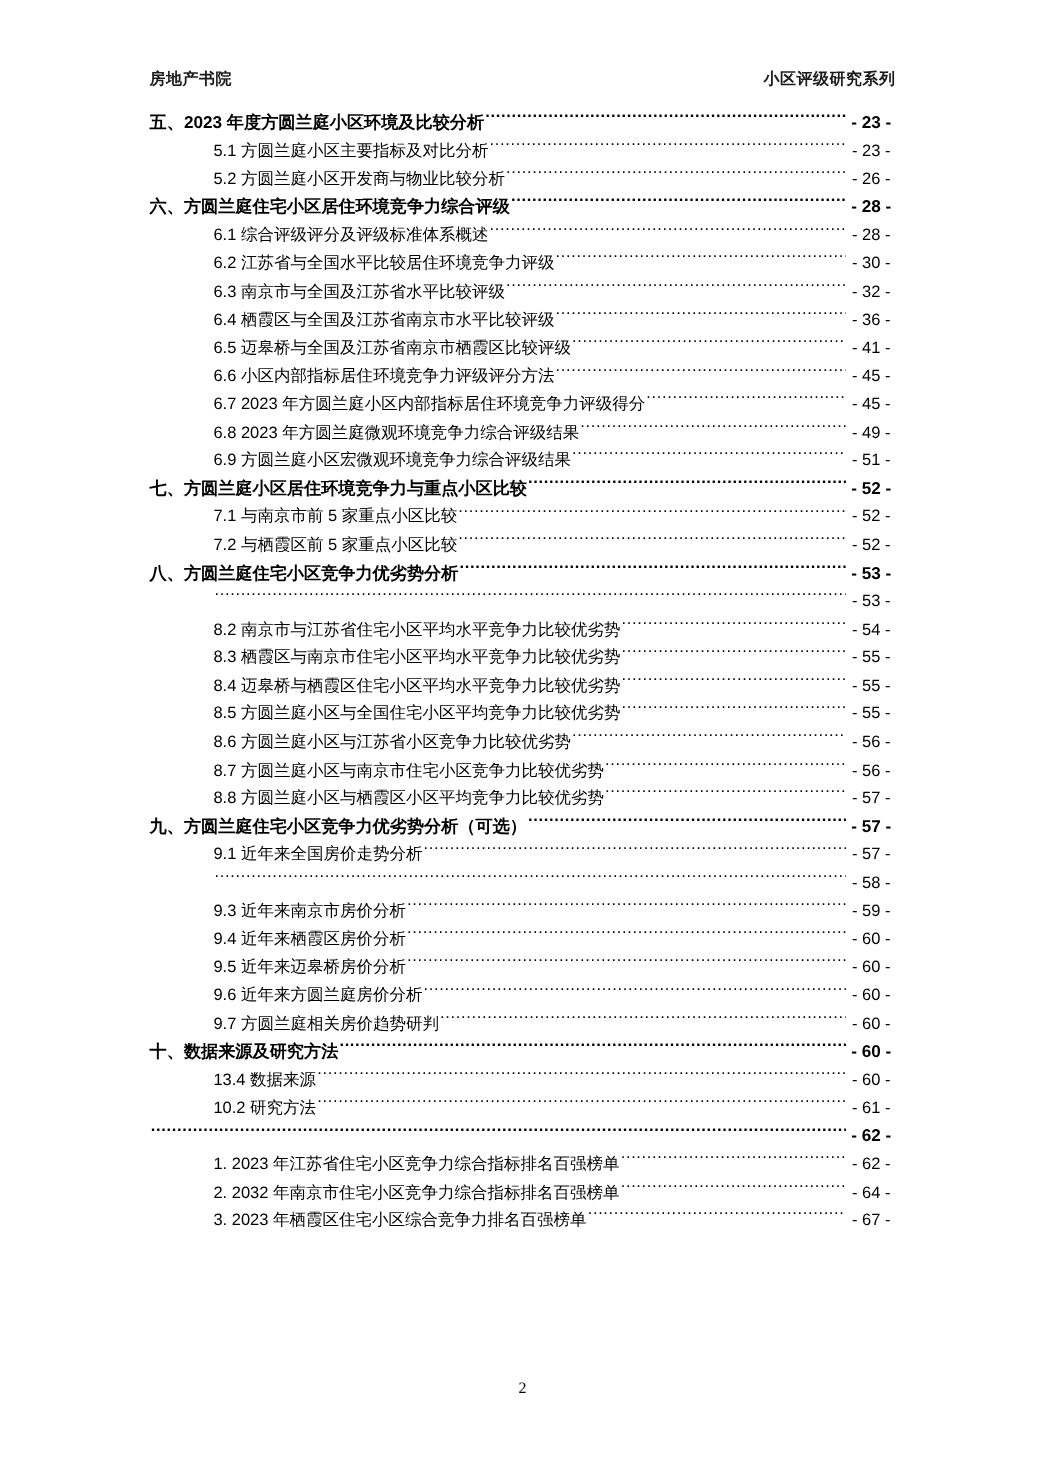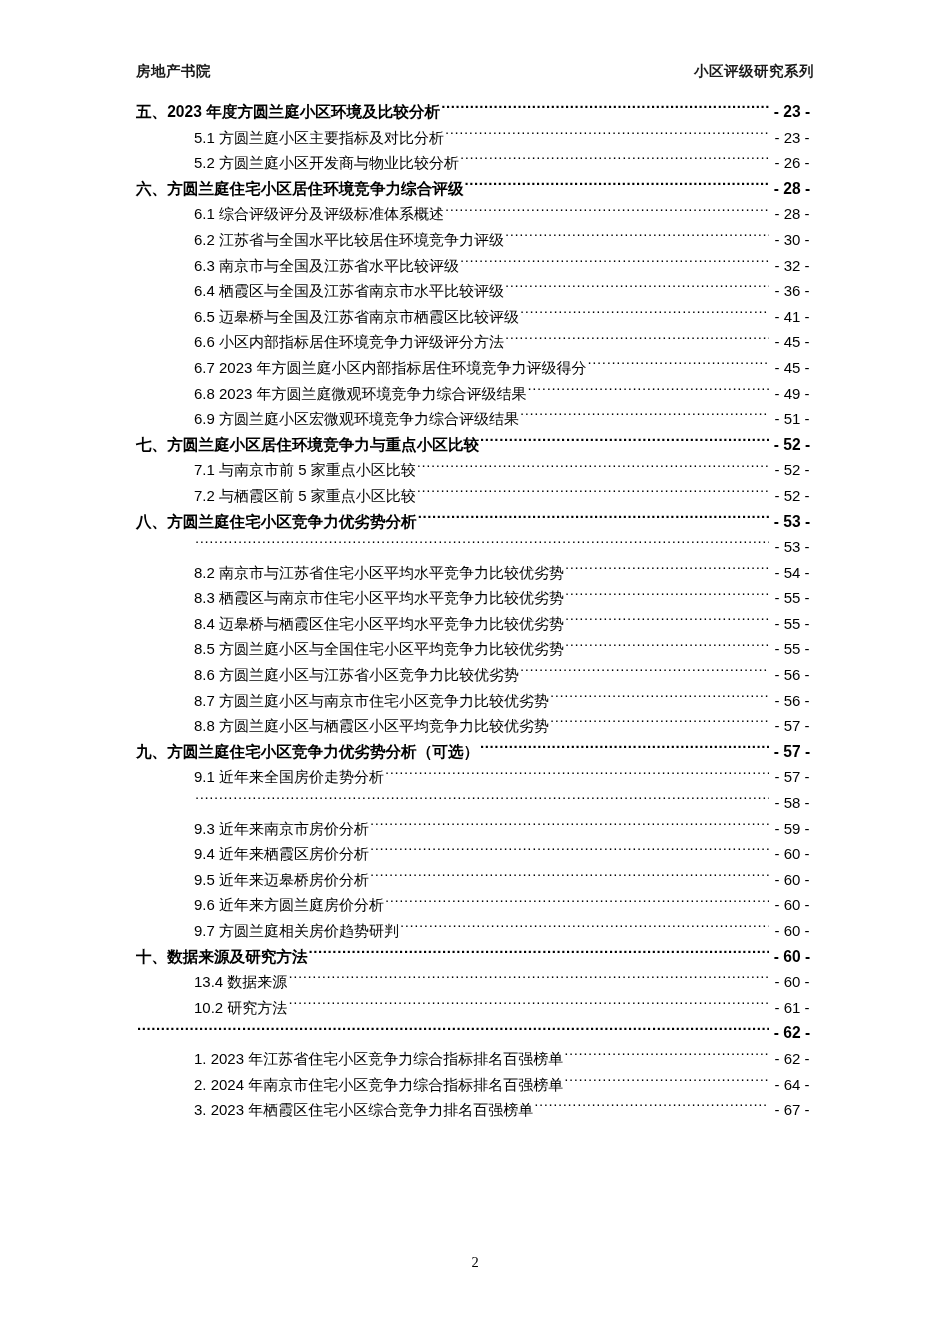--- a/index.html
+++ b/index.html
@@ -301,21 +301,21 @@
       <div class="toc-row level1">
         <span class="toc-dots"></span>
         <span class="toc-page">- 62 -</span>
       </div>
       <div class="toc-row level2">
         <span class="toc-title">1.  2023 年江苏省住宅小区竞争力综合指标排名百强榜单</span>
         <span class="toc-dots"></span>
         <span class="toc-page">- 62 -</span>
       </div>
       <div class="toc-row level2">
-        <span class="toc-title">2.  2024 年南京市住宅小区竞争力综合指标排名百强榜单</span>
+        <span class="toc-title">2.  2032 年南京市住宅小区竞争力综合指标排名百强榜单</span>
         <span class="toc-dots"></span>
         <span class="toc-page">- 64 -</span>
       </div>
       <div class="toc-row level2">
         <span class="toc-title">3.  2023 年栖霞区住宅小区综合竞争力排名百强榜单</span>
         <span class="toc-dots"></span>
         <span class="toc-page">- 67 -</span>
       </div>
     </div>
 

